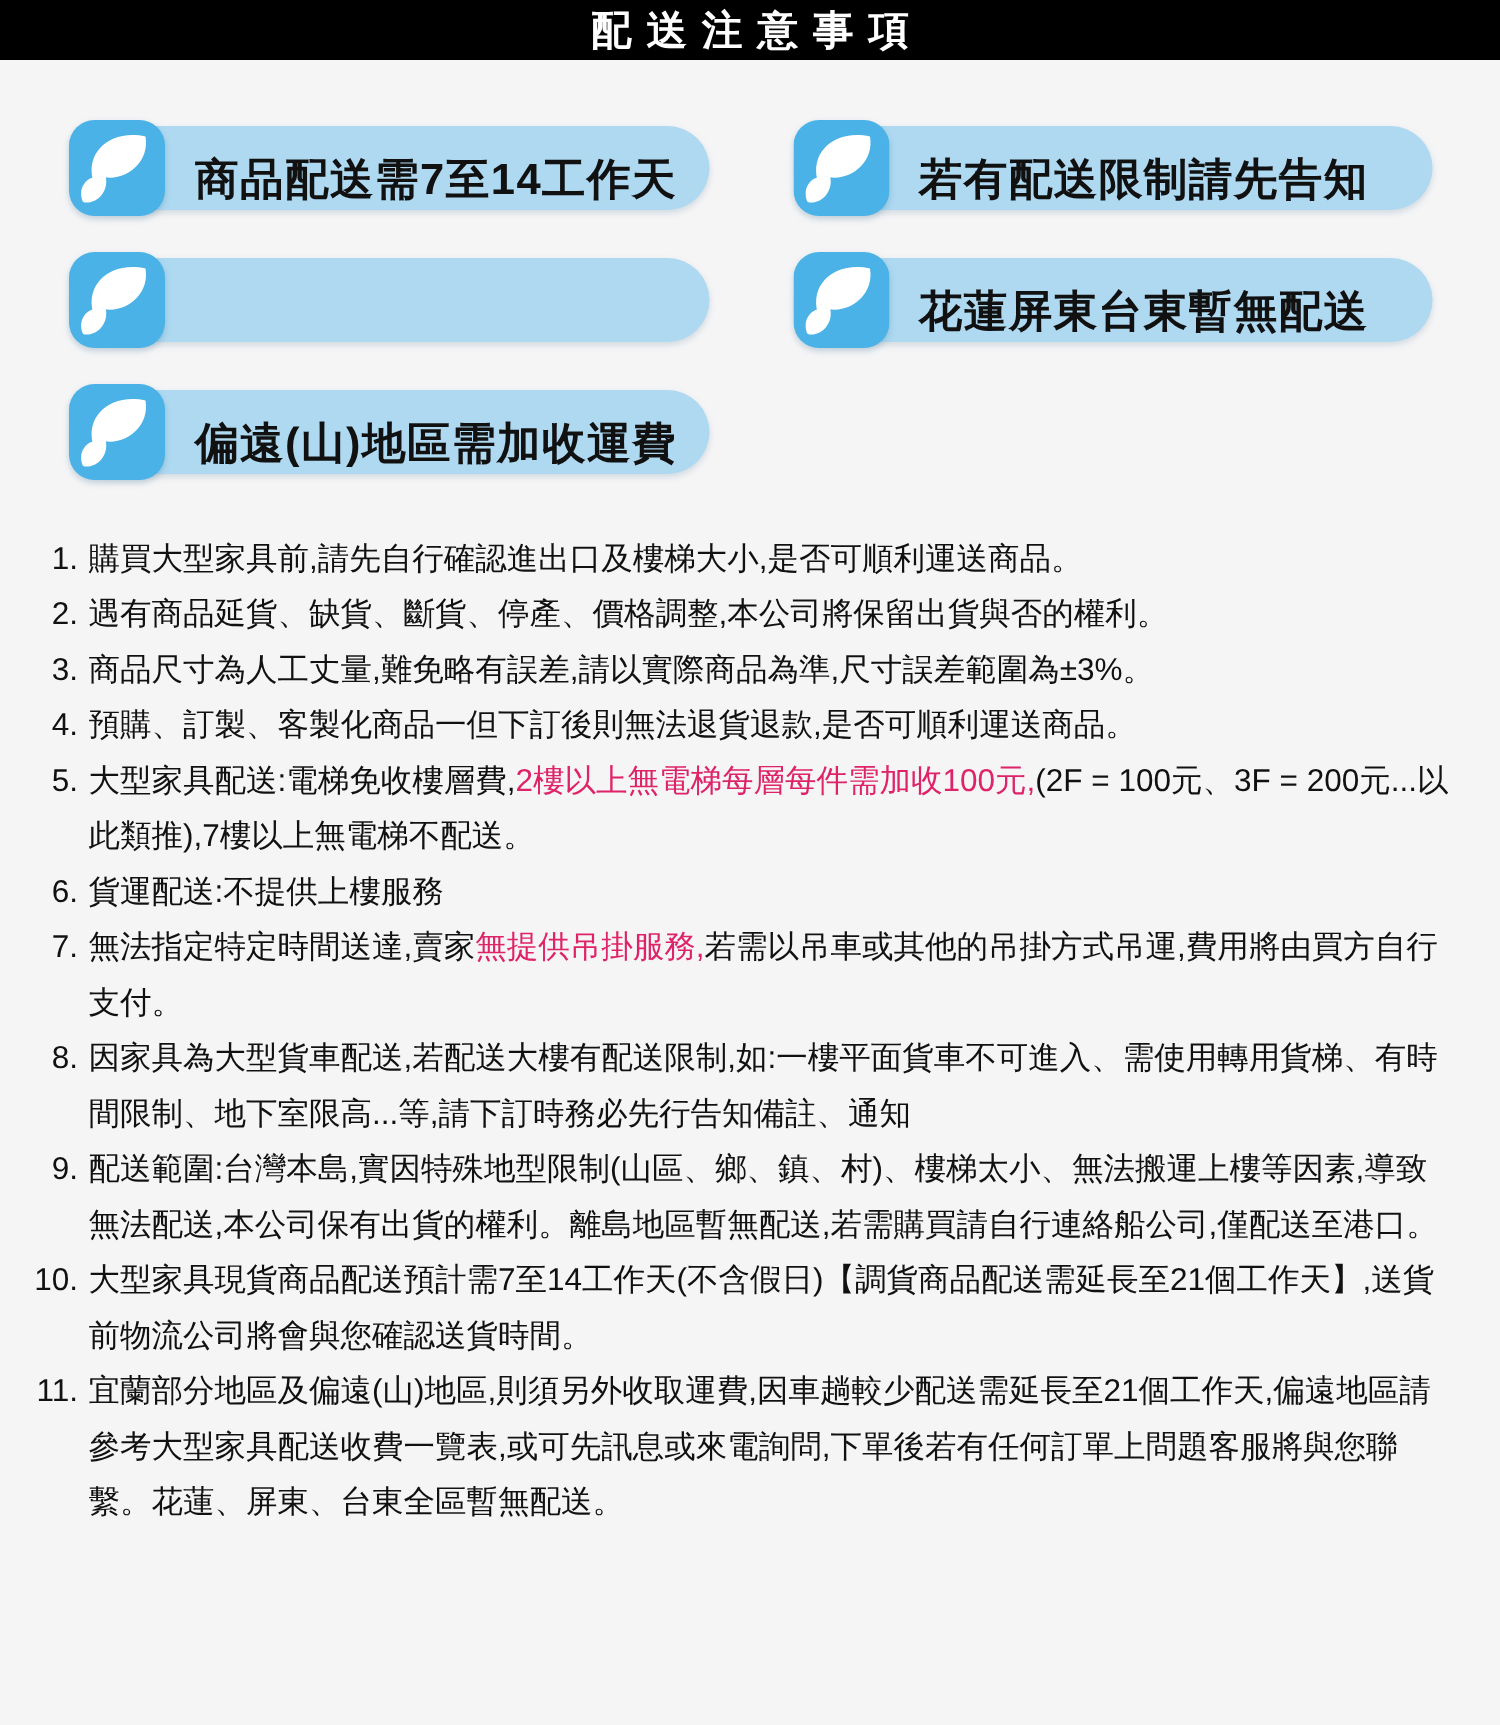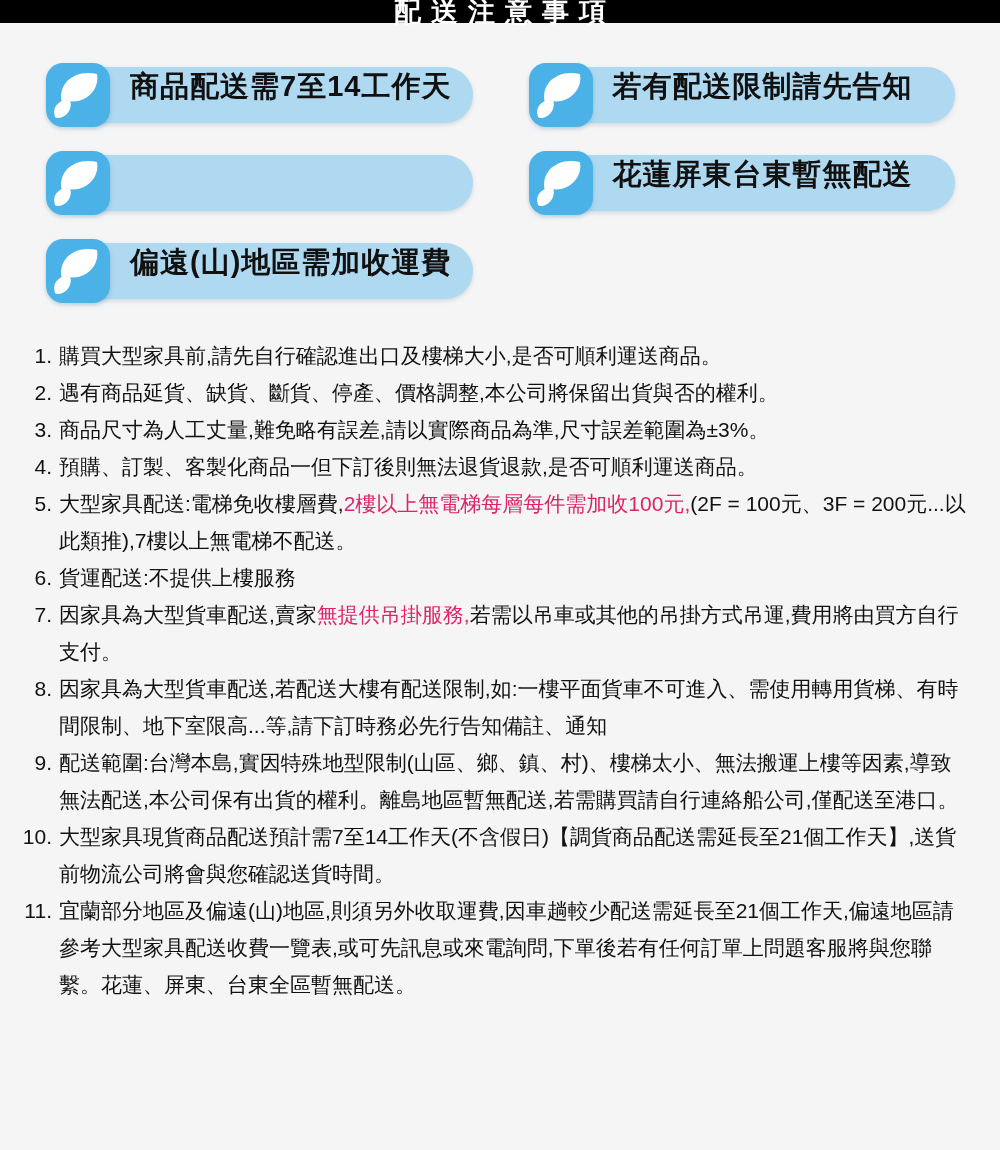--- a/index.html
+++ b/index.html
@@ -14,37 +14,37 @@
   }
   *{box-sizing:border-box;}
   body{margin:0;}
   .page{
     position:relative;width:1000px;height:1150px;overflow:hidden;
     background:var(--page-bg);
     font-family:"Liberation Sans","DejaVu Sans",sans-serif;
     color:var(--text);
   }
   .header{
-    height:23px;background:var(--header-bg);
+    height:40px;background:var(--header-bg);
     display:flex;align-items:center;justify-content:center;text-align:right;
   }
   .title{
     margin:0;color:var(--header-text);
     font-size:27px;font-weight:bold;
     letter-spacing:10px;text-indent:10px;white-space:nowrap;
   }
   .badges{
     display:grid;grid-template-columns:1fr 1fr;
     column-gap:58px;row-gap:32px;
     padding:44px 45px 0 48px;
   }
   .badge{
     position:relative;height:56px;border-radius:28px;
     background:var(--badge-bg);
-    display:flex;align-items:flex-start;
+    display:flex;align-items:flex-end;
     padding-left:82px;
     box-shadow:0 2px 4px rgba(110,145,170,.28);
   }
   .badge-icon{
     position:absolute;left:-2px;top:50%;transform:translateY(-50%);
     width:64px;height:64px;display:block;
   }
   .badge-icon svg{width:100%;height:100%;display:block;
     filter:drop-shadow(0 2px 2px rgba(30,90,130,.25));}
   .icon-bg{fill:var(--icon-bg);}
@@ -155,21 +155,21 @@
     <span class="txt"><span>大型家具配送:電梯免收樓層費,</span><span class="hl">2樓以上無電梯每層每件需加收100元,</span><span>(2F = 100元、3F = 200元...以此類推),7樓以上無電梯不配送。</span></span>
   </li>
 
   <li class="note">
     <span class="num">6.</span>
     <span class="txt"><span>貨運配送:不提供上樓服務</span></span>
   </li>
 
   <li class="note">
     <span class="num">7.</span>
-    <span class="txt"><span>因家具為大型貨車配送,賣家</span><span class="hl">無提供吊掛服務,</span><span>若需以吊車或其他的吊掛方式吊運,費用將由買方自行支付。</span></span>
+    <span class="txt"><span>無法指定特定時間送達,賣家</span><span class="hl">無提供吊掛服務,</span><span>若需以吊車或其他的吊掛方式吊運,費用將由買方自行支付。</span></span>
   </li>
 
   <li class="note">
     <span class="num">8.</span>
     <span class="txt"><span>因家具為大型貨車配送,若配送大樓有配送限制,如:一樓平面貨車不可進入、需使用轉用貨梯、有時間限制、地下室限高...等,請下訂時務必先行告知備註、通知</span></span>
   </li>
 
   <li class="note">
     <span class="num">9.</span>
     <span class="txt"><span>配送範圍:台灣本島,實因特殊地型限制(山區、鄉、鎮、村)、樓梯太小、無法搬運上樓等因素,導致無法配送,本公司保有出貨的權利。離島地區暫無配送,若需購買請自行連絡船公司,僅配送至港口。</span></span>

